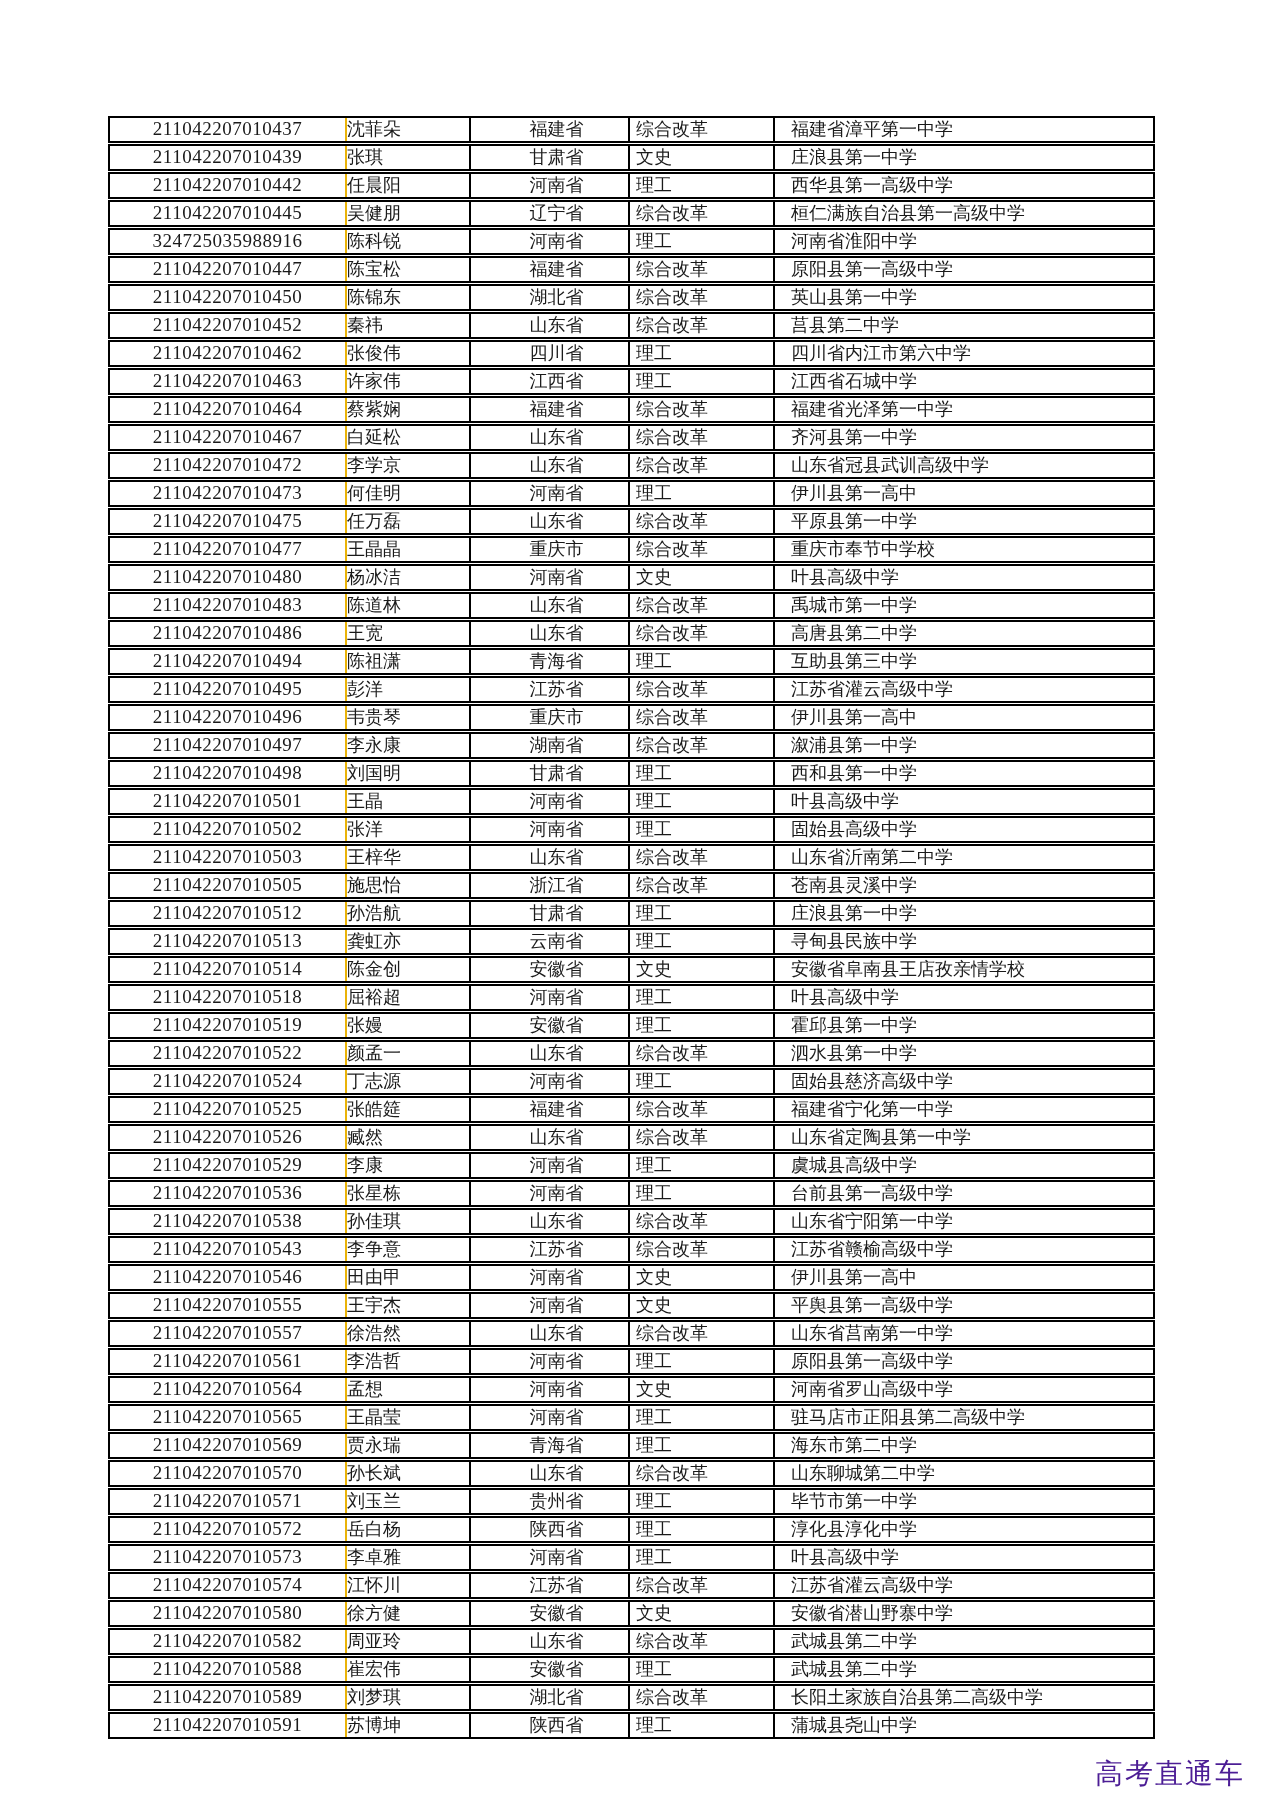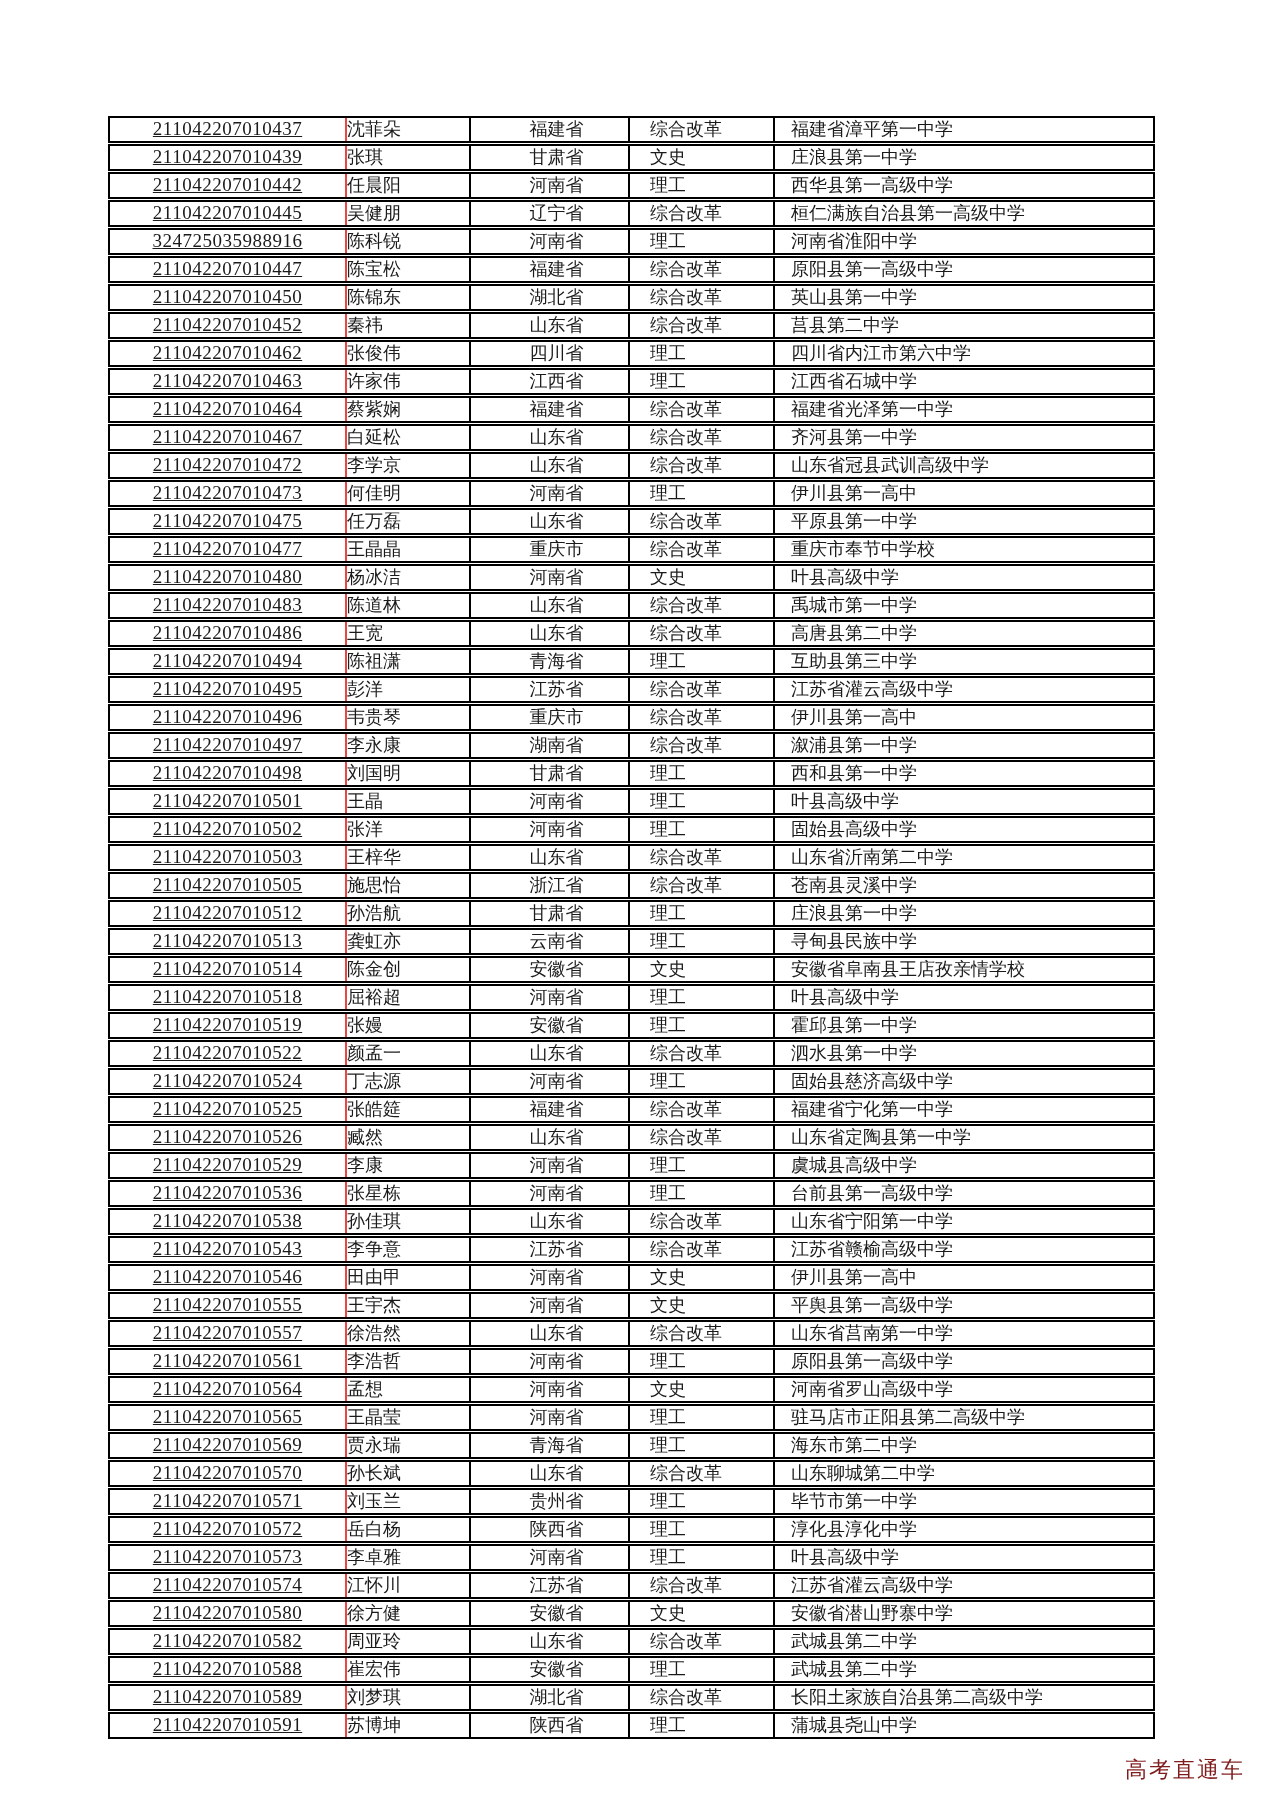--- a/index.html
+++ b/index.html
@@ -37,54 +37,53 @@
     box-sizing: border-box;
     height: 100%;
     line-height: 22px;
     font-size: 18px;
     color: #1a1a1a;
     white-space: nowrap;
     overflow: hidden;
   }
   .c-id {
     width: 237px;
-    border-right: 2px solid #ef4444;
+    border-right: 2px solid #eab308;
     text-align: center;
     font-size: 19px;
     letter-spacing: 0.5px;
-    text-decoration: underline;
   }
   .c-name {
     width: 124px;
     border-right: 2px solid #000000;
     text-align: left;
   }
   .c-province {
     width: 145px;
     border-right: 2px solid #000000;
     text-align: center;
     margin-left: 14px;
   }
   .c-category {
     width: 145px;
     border-right: 2px solid #000000;
     text-align: left;
-    padding-left: 20px;
+    padding-left: 6px;
   }
   .c-school {
     flex: 1;
     text-align: left;
     padding-left: 16px;
   }
   .watermark {
     position: absolute;
     right: 35px;
     top: 1755px;
-    font-size: 22px;
-    color: #7f1d1d;
+    font-size: 28px;
+    color: #4c1d95;
     letter-spacing: 2px;
     font-family: "Liberation Sans", sans-serif;
   }
 </style>
 </head>
 <body>
 
 <div class="page">
 
   <div class="student-table">

